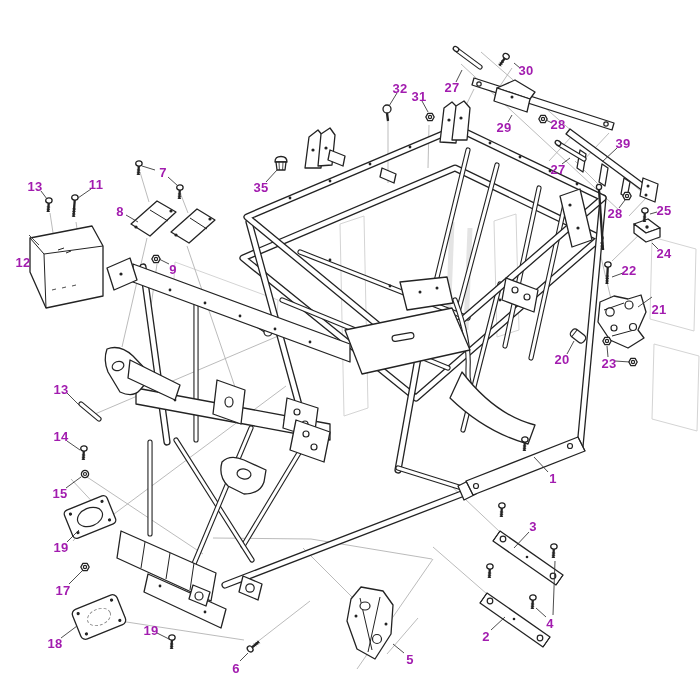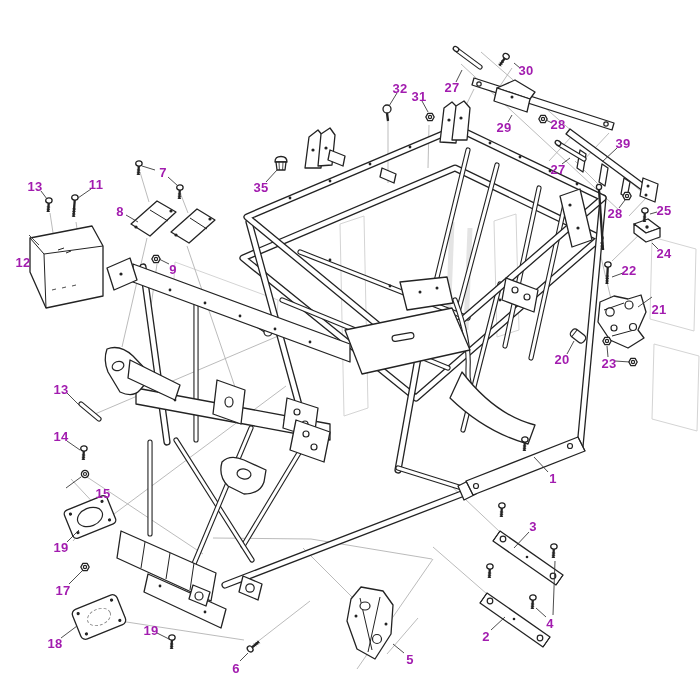--- a/index.html
+++ b/index.html
@@ -440,21 +440,21 @@
       <div class="callout" style="left: 410px; top: 659px;">5</div>
       <div class="callout" style="left: 236px; top: 668px;">6</div>
       <div class="callout" style="left: 163px; top: 172px;">7</div>
       <div class="callout" style="left: 120px; top: 211px;">8</div>
       <div class="callout" style="left: 173px; top: 269px;">9</div>
       <div class="callout" style="left: 35px; top: 186px;">13</div>
       <div class="callout" style="left: 96px; top: 184px;">11</div>
       <div class="callout" style="left: 23px; top: 230px; margin-top: 32px;">12</div>
       <div class="callout" style="left: 61px; top: 389px;">13</div>
       <div class="callout" style="left: 61px; top: 436px;">14</div>
-      <div class="callout" style="left: 60px; top: 493px; margin-left: 43px;">15</div>
+      <div class="callout" style="left: 60px; top: 493px;">15</div>
       <div class="callout" style="left: 61px; top: 547px;">19</div>
       <div class="callout" style="left: 63px; top: 590px;">17</div>
       <div class="callout" style="left: 55px; top: 643px;">18</div>
       <div class="callout" style="left: 151px; top: 630px;">19</div>
       <div class="callout" style="left: 562px; top: 359px;">20</div>
       <div class="callout" style="left: 659px; top: 309px;">21</div>
       <div class="callout" style="left: 629px; top: 270px;">22</div>
       <div class="callout" style="left: 609px; top: 363px;">23</div>
       <div class="callout" style="left: 664px; top: 253px;">24</div>
       <div class="callout" style="left: 664px; top: 210px;">25</div>

